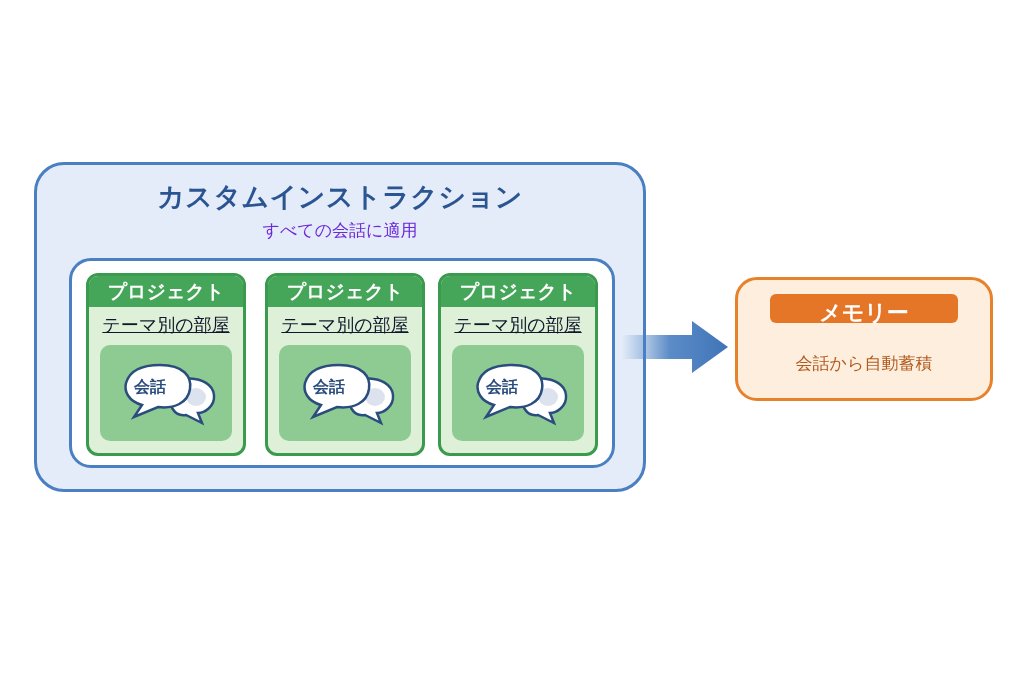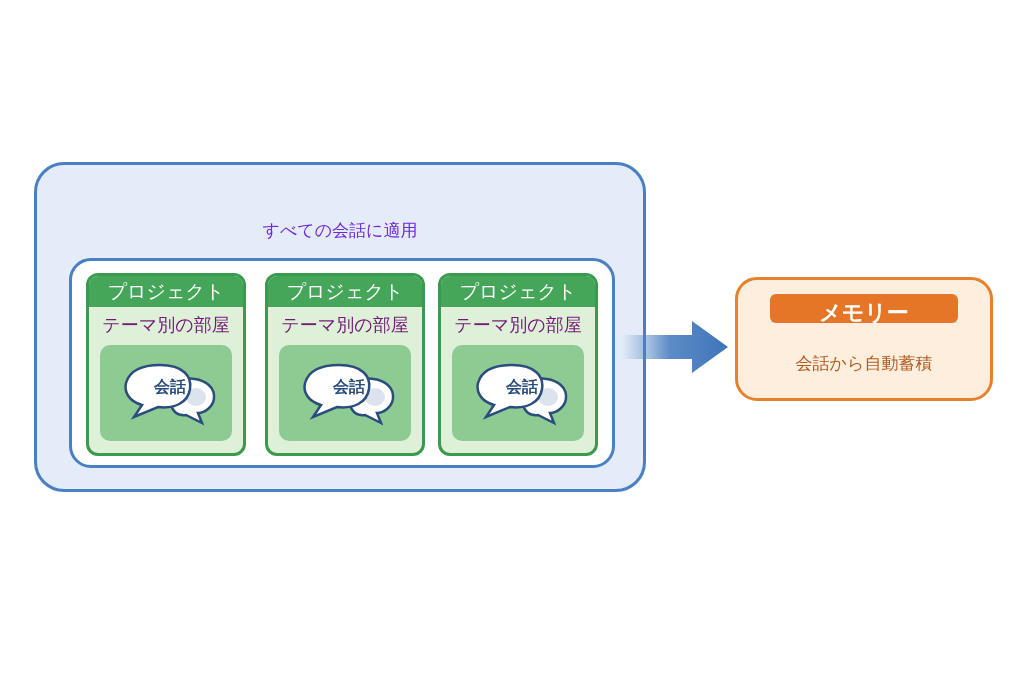--- a/index.html
+++ b/index.html
@@ -7,39 +7,40 @@
          font-family:"DejaVu Sans", sans-serif; }
   .outer { position:absolute; left:34px; top:162px; width:612px; height:330px; box-sizing:border-box;
            background:#e3ecf8; border:3px solid #4a7fc1; border-radius:30px; }
   .outer-title { position:absolute; left:0; right:0; top:14px; text-align:center; font-size:27px; font-weight:bold;
                  color:#2b5492; letter-spacing:0.5px; }
   .outer-sub { position:absolute; left:0; right:0; top:54px; text-align:center; font-size:17px; color:#6d28d9; }
   .inner { position:absolute; left:32px; top:93px; width:546px; height:210px; box-sizing:border-box;
            background:#ffffff; border:3px solid #4a7fc1; border-radius:22px; }
   .proj { position:absolute; top:12px; width:160px; height:183px; box-sizing:border-box;
           background:#dff0d8; border:3px solid #3a9a4d; border-radius:12px; overflow:hidden; }
-  .proj-head { height:31px; background:#45a558; color:#ffffff; font-weight:normal; font-size:19px;
+  .proj-head { height:31px; background:#45a558; color:#ffffff; font-weight:bold; font-size:19px;
                text-align:center; line-height:31px; }
-  .proj-sub { text-align:center; font-size:18px; color:#701a75; margin-top:6px; }
+  .proj-sub { text-align:center; font-size:18px; color:#0f172a; margin-top:6px;text-decoration:underline; }
   .proj-room { position:absolute; left:11px; right:11px; top:69px; bottom:12px; background:#8ecb92;
                border-radius:10px; }
   .bubbles { position:absolute; left:20px; top:12px; width:100px; height:80px; }
-  .bubble-label { position:absolute; left:14px; top:20px; width:52px; text-align:right; font-size:16px;
+  .bubble-label { position:absolute; left:14px; top:20px; width:52px; text-align:left; font-size:16px;
                   color:#2b4d7e; font-weight:bold; }
   .arrow { position:absolute; left:622px; top:319px; width:108px; height:56px; }
   .mem { position:absolute; left:735px; top:277px; width:258px; height:124px; box-sizing:border-box;
          background:#fdeedd; border:3px solid #e7812c; border-radius:22px; }
   .mem-head { position:absolute; left:32px; top:14px; width:188px; height:29px; background:#e67627;
               border-radius:6px; color:#ffffff; font-weight:bold; font-size:22px; text-align:center; line-height:38px; }
   .mem-sub { position:absolute; left:0; right:0; top:72px; text-align:center; font-size:17px; color:#b15a1e; }
 </style>
 </head>
 <body>
 
 <div class="outer">
+  <div class="outer-title">カスタムインストラクション</div>
   <div class="outer-sub">すべての会話に適用</div>
   <div class="inner">
     <div class="proj" style="left:14px">
       <div class="proj-head">プロジェクト</div>
       <div class="proj-sub">テーマ別の部屋</div>
       <div class="proj-room">
         <div class="bubbles">
           <svg width="100" height="80" viewBox="0 0 100 80">
             <path d="M48 32 C48 18 92 16 94 38 C95 50 84 56 78 56 L82 66 L66 58 C54 60 48 48 48 32Z" fill="#ffffff" stroke="#2b4d7e" stroke-width="2.5"></path>
             <ellipse cx="76" cy="40" rx="10" ry="9" fill="#dce3ef"></ellipse>

